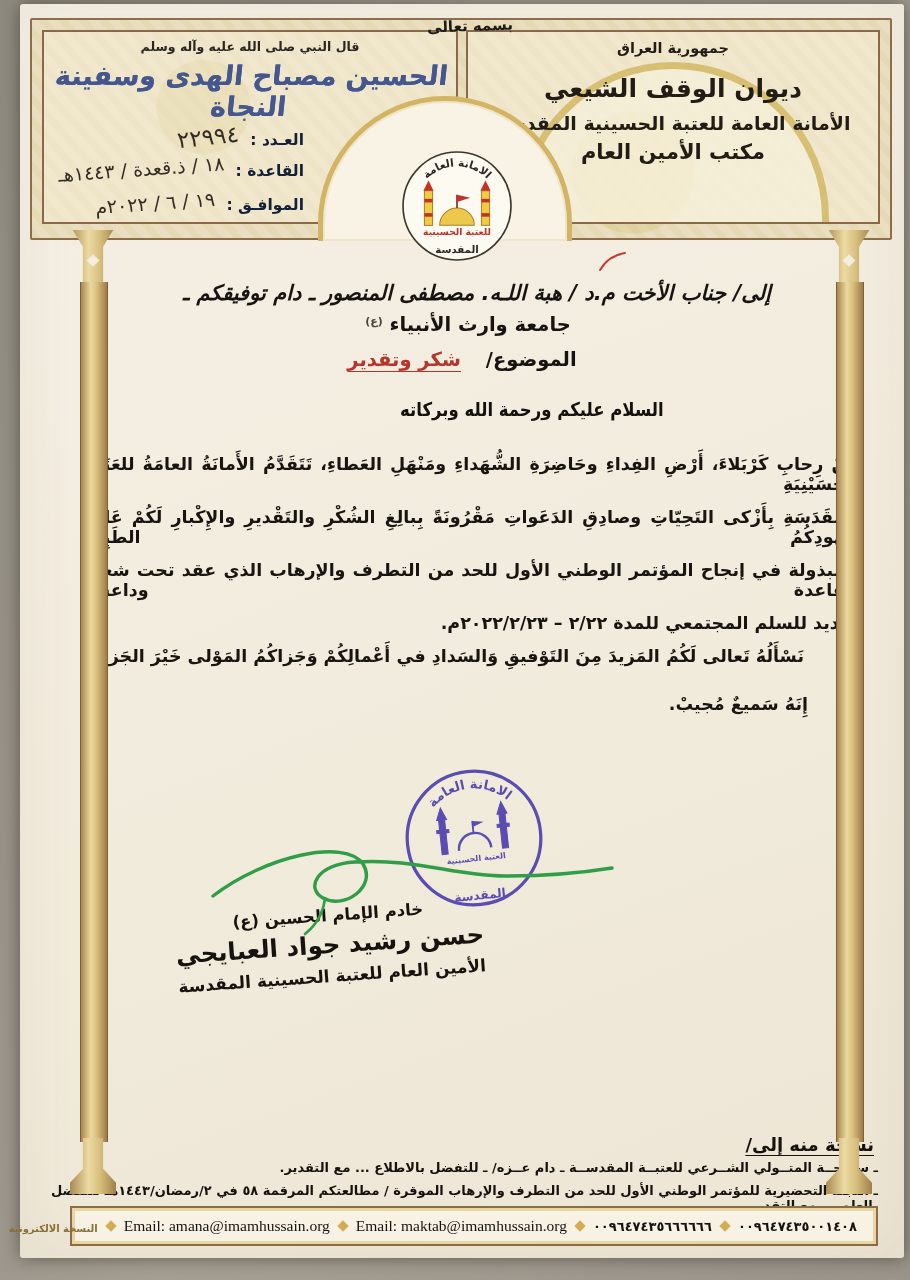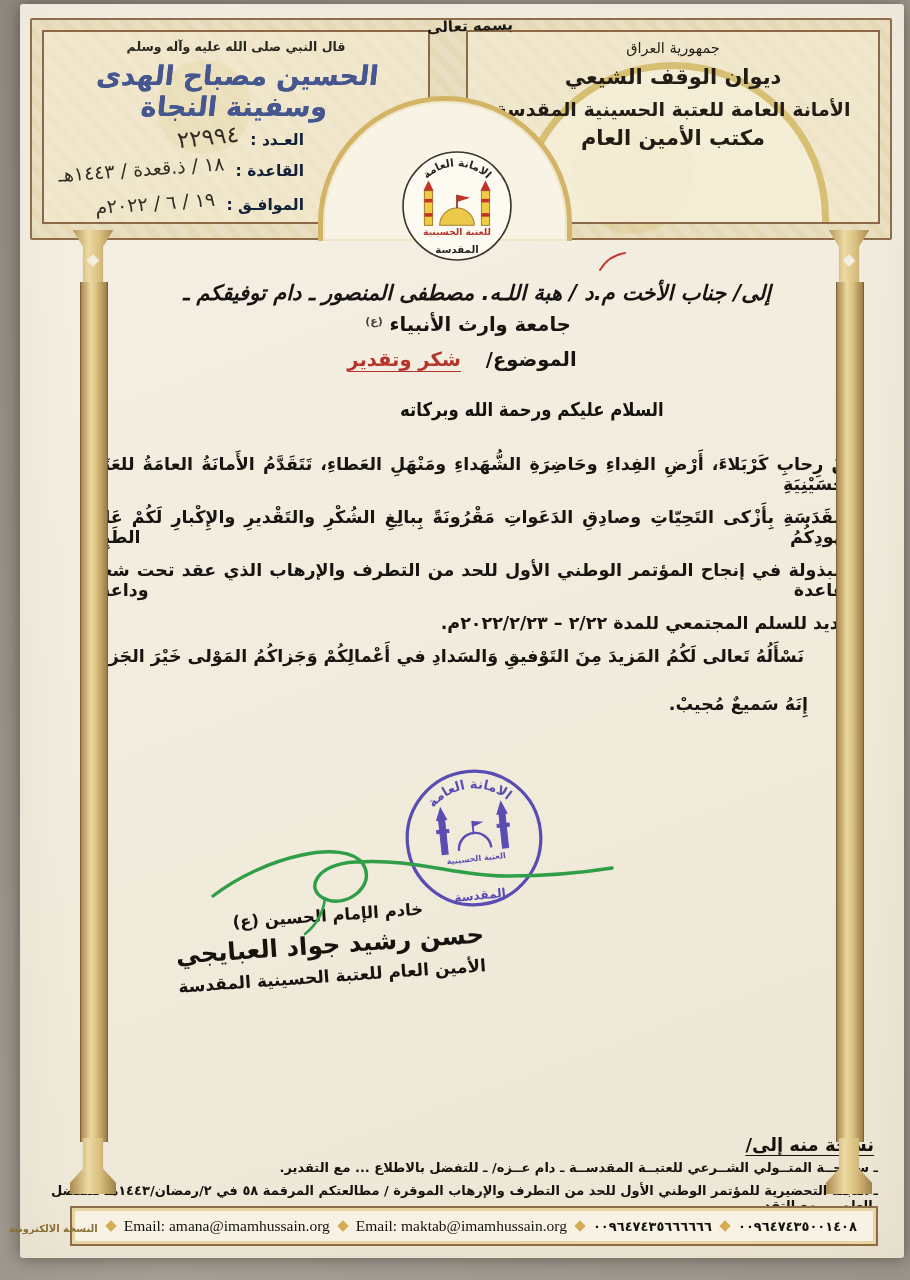--- a/index.html
+++ b/index.html
@@ -19,30 +19,30 @@
   .band{
     left:10px;top:14px;width:858px;height:218px;
     background:
       repeating-linear-gradient(48deg,rgba(196,168,92,.10) 0 7px,rgba(255,255,255,0) 7px 15px),
       radial-gradient(circle at 20% 40%,rgba(213,188,110,.35) 0 46px,rgba(0,0,0,0) 48px),
       radial-gradient(circle at 70% 70%,rgba(213,188,110,.30) 0 60px,rgba(0,0,0,0) 62px),
       #e9dfc0;
     border:2px solid #8d6d4a;border-radius:2px;
   }
   .panel{border:2px solid #8a6848;background:rgba(248,241,221,.45);}
-  .panel-left{left:10px;top:10px;width:384px;height:190px;overflow:hidden;}
+  .panel-left{left:10px;top:10px;width:384px;height:190px;overflow:hidden;padding-left:28px;}
   .panel-right{left:434px;top:10px;width:410px;height:190px;overflow:hidden;text-align:center;color:#221c14;}
   .panel-right::before{
     content:"";position:absolute;left:12%;right:12%;top:16%;bottom:-4px;
     border:7px solid rgba(205,174,82,.75);border-bottom:none;
     border-radius:160px 160px 0 0;background:rgba(250,244,224,.55);
   }
   .panel-right > div{position:relative;}
-  .gov1{font-size:14.5px;font-weight:400;margin-top:8px;}
-  .gov2{font-size:21px;font-weight:700;margin-top:9px;}
+  .gov1{font-size:14.5px;font-weight:700;margin-top:8px;}
+  .gov2{font-size:25px;font-weight:700;margin-top:18px;}
   .gov3{font-size:19px;font-weight:700;margin-top:9px;}
   .gov4{font-size:21px;font-weight:700;margin-top:6px;}
   .hadith-small{left:0;right:0;top:7px;text-align:center;font-size:12.5px;font-weight:700;color:#2a2620;}
   .hadith-large{
     left:0;right:0;top:28px;text-align:center;font-size:27px;font-weight:700;
     color:#46578f;transform:skewX(-6deg);text-shadow:0 0 .5px #46578f;
   }
   .field-row{left:8px;width:252px;direction:rtl;text-align:right;color:#1c2438;}
   .field-label{font-weight:700;font-size:15.5px;color:#141f38;}
   .hand{display:inline-block;color:#332c22;transform:rotate(-4deg);font-size:19px;margin-right:6px;}

